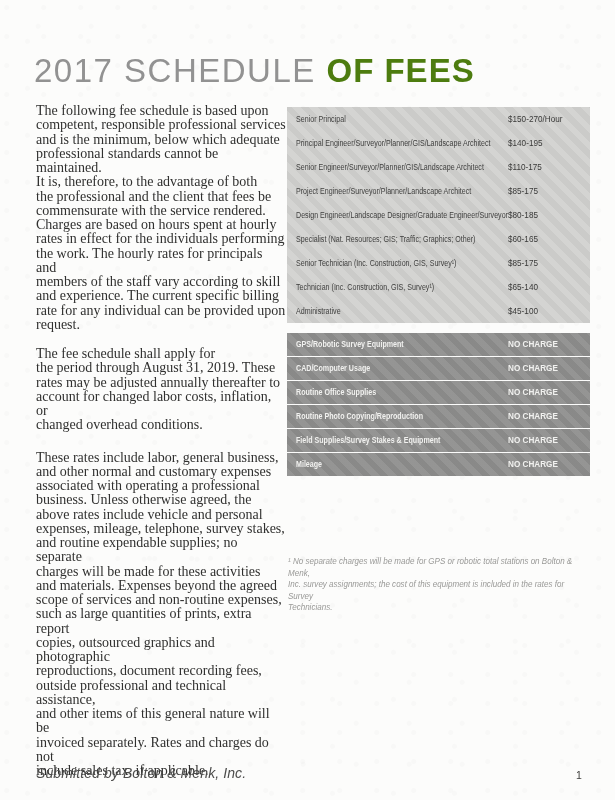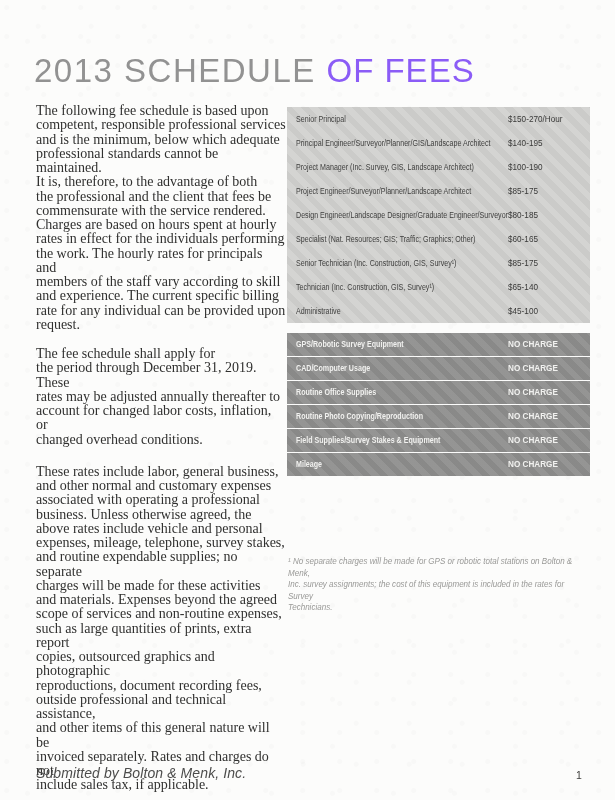--- a/index.html
+++ b/index.html
@@ -17,21 +17,21 @@
       radial-gradient(circle at 72% 64%, rgba(0,0,0,.014) 0 2px, transparent 3px),
       radial-gradient(circle at 45% 88%, rgba(0,0,0,.015) 0 2px, transparent 3px);
     background-size:37px 29px, 53px 41px, 61px 47px;
   }
   .page-title{
     position:absolute;left:34px;top:52px;
     font-size:33px;letter-spacing:1.5px;white-space:nowrap;
     font-family:"Liberation Sans",sans-serif;
   }
   .page-title .t-light{color:#929292;font-weight:400;}
-  .page-title .t-bold{color:#8b5cf6;font-weight:400;letter-spacing:1px;}
+  .page-title .t-bold{color:#4d7c0f;font-weight:700;letter-spacing:1px;}
 
   .intro-col{
     position:absolute;left:36px;top:104px;width:250px;
     font-family:"Liberation Serif",serif;
     font-size:14px;line-height:14.25px;color:#30302f;
   }
   .intro-col p{margin:0 0 15px 0;white-space:pre-line;}
   .intro-col p.gap-lg{margin-bottom:18px;}
 
   .fee-table{position:absolute;left:287px;top:107px;width:303px;}
@@ -86,40 +86,40 @@
     position:absolute;left:576px;top:769px;
     font-size:10.5px;color:#3c3c3b;
   }
 </style>
 </head>
 <body>
 
 <div class="page">
 
   <div class="page-title">
-    <span class="t-light">2013 SCHEDULE </span><span class="t-bold">OF FEES</span>
+    <span class="t-light">2017 SCHEDULE </span><span class="t-bold">OF FEES</span>
   </div>
 
   <div class="intro-col">
     <p>The following fee schedule is based upon
 competent, responsible professional services
 and is the minimum, below which adequate
 professional standards cannot be maintained.
 It is, therefore, to the advantage of both
 the professional and the client that fees be
 commensurate with the service rendered.
 Charges are based on hours spent at hourly
 rates in effect for the individuals performing
 the work. The hourly rates for principals and
 members of the staff vary according to skill
 and experience. The current specific billing
 rate for any individual can be provided upon
 request.</p>
     <p class="gap-lg">The fee schedule shall apply for
-the period through December 31, 2019. These
+the period through August 31, 2019. These
 rates may be adjusted annually thereafter to
 account for changed labor costs, inflation, or
 changed overhead conditions.</p>
     <p>These rates include labor, general business,
 and other normal and customary expenses
 associated with operating a professional
 business. Unless otherwise agreed, the
 above rates include vehicle and personal
 expenses, mileage, telephone, survey stakes,
 and routine expendable supplies; no separate
@@ -140,22 +140,22 @@
     <div class="tbody-light">
       <div class="row">
         <span class="cell-label">Senior Principal</span>
         <span class="cell-rate">$150-270/Hour</span>
       </div>
       <div class="row">
         <span class="cell-label">Principal Engineer/Surveyor/Planner/GIS/Landscape Architect</span>
         <span class="cell-rate">$140-195</span>
       </div>
       <div class="row">
-        <span class="cell-label">Project Manager (Inc. Survey, GIS, Landscape Architect)</span>
-        <span class="cell-rate">$100-190</span>
+        <span class="cell-label">Senior Engineer/Surveyor/Planner/GIS/Landscape Architect</span>
+        <span class="cell-rate">$110-175</span>
       </div>
       <div class="row">
         <span class="cell-label">Project Engineer/Surveyor/Planner/Landscape Architect</span>
         <span class="cell-rate">$85-175</span>
       </div>
       <div class="row">
         <span class="cell-label">Design Engineer/Landscape Designer/Graduate Engineer/Surveyor</span>
         <span class="cell-rate">$80-185</span>
       </div>
       <div class="row">

